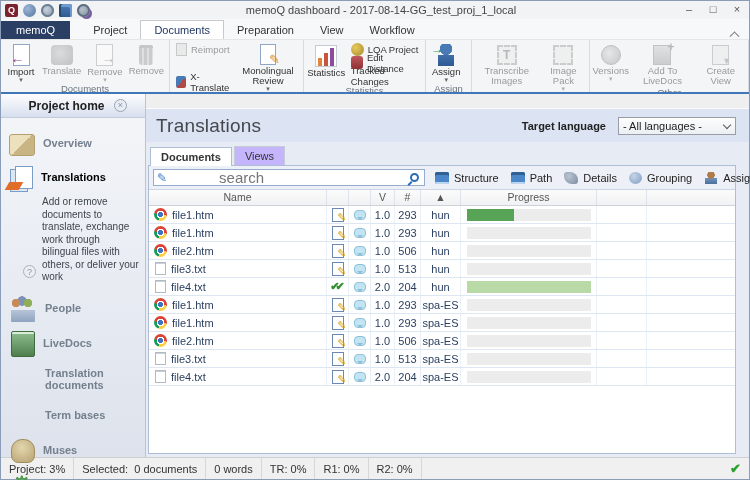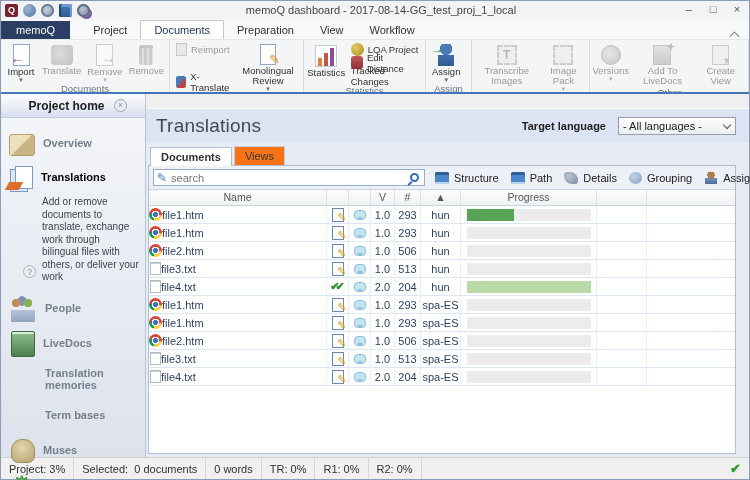--- a/index.html
+++ b/index.html
@@ -108,28 +108,28 @@
   .tl-group { margin-left:auto; display:flex; align-items:center; gap:12px; }
   .tl-label { font-weight:bold; font-size:11px; color:#222; }
   .combo { background:linear-gradient(#fdfdfd,#eceff3); border:1px solid #979ca5; height:18px; display:flex; align-items:center; padding:0 4px; font-size:11px; color:#222; cursor:default; }
   .combo .cval { flex:1; white-space:nowrap; overflow:hidden; }
   .combo .dd { width:8px; height:8px; margin-left:6px; position:relative; }
   .combo .dd::before { content:""; position:absolute; left:1px; top:0; width:5px; height:5px; border-right:1.2px solid #555; border-bottom:1.2px solid #555; transform:rotate(45deg); }
   .tl-combo { width:118px; }
 
   .content { flex:1; display:flex; flex-direction:column; padding:2px 13px 3px 2px; min-height:0; }
   .dtabs { display:flex; align-items:flex-end; height:21px; flex:0 0 auto; padding-left:2px; }
-  .dtab { padding:3px 10px 3px; font-size:11px; color:#333; background:#f97316; border:1px solid #c6cbd8; border-bottom:none; margin-right:2px; cursor:default; }
+  .dtab { padding:3px 10px 3px; font-size:11px; color:#333; background:#c4b5fd; border:1px solid #c6cbd8; border-bottom:none; margin-right:2px; cursor:default; }
   .dtab.active { background:#fff; border-color:#b0bdd6; font-weight:bold; position:relative; top:1px; }
 
   .panel { flex:1; background:#fff; border:1px solid #b0bdd6; display:flex; flex-direction:column; min-height:0; }
   .toolbar { height:24px; background:#edf0f6; border-bottom:1px solid #ccd5e4; display:flex; align-items:center; padding:0 6px 0 4px; gap:10px; flex:0 0 auto; }
   .searchbox { width:272px; height:17px; background:#fff; border:1px solid #96aecb; display:flex; align-items:center; padding:0 3px; flex:0 0 auto; }
   .searchbox .pencil { color:#3b78c4; font-size:12px; line-height:12px; margin-right:4px; }
-  .searchbox input { flex:1; border:none; outline:none; font-size:11px; font-family:"Liberation Sans",sans-serif; color:#333; min-width:0; background:transparent; }
+  .searchbox input { flex:1; border:none; outline:none; font-size:15px; font-family:"Liberation Sans",sans-serif; color:#333; min-width:0; background:transparent;margin-left:48px; }
   .mag { width:9px; height:9px; border:2px solid #2e6db4; border-radius:50%; position:relative; flex:0 0 auto; margin-right:2px; }
   .mag::after { content:""; position:absolute; width:2px; height:5px; background:#2e6db4; left:-3px; top:6px; transform:rotate(45deg); }
   .tbtn { display:flex; align-items:center; gap:5px; font-size:11px; color:#222; cursor:default; }
   .tic { width:14px; height:12px; display:inline-block; }
   .ti-window { background:#4a86c8; border-radius:2px; box-shadow:inset 0 3px 0 #2f6094, inset 0 -7px 0 -5px #bcd6ef; }
   .ti-details { background:radial-gradient(circle at 35% 35%, #b9c4d2, #7c8ca0); border-radius:3px 8px 3px 8px; }
   .ti-grouping { background:radial-gradient(circle at 38% 35%, #c5d4e8, #7f9cc4); border-radius:50%; width:13px; }
   .ti-assignments { background:radial-gradient(circle at 50% 25%, #b07a4a 3.5px, transparent 4px), linear-gradient(#6f94bf,#4a6f9c) 50% 100%/12px 6px no-repeat; }
 
   
@@ -138,21 +138,21 @@
   .trow { display:flex; height:18px; border-bottom:1px solid #dde7f4; align-items:center; flex:0 0 auto; }
   .trow .c { border-right:1px solid #eaf0f8; height:100%; display:flex; align-items:center; justify-content:center; overflow:hidden; }
   .col-name { width:178px; }
   .col-i1, .col-i2 { width:22px; }
   .col-v { width:24px; }
   .col-n { width:26px; }
   .col-lang { width:40px; }
   .col-prog { width:136px; }
   .col-x { width:50px; }
   .col-fill { flex:1; border-right:none !important; }
-  .trow .col-name { justify-content:flex-start; }
+  .trow .col-name { justify-content:flex-start; padding-left:5px; gap:5px; }
   .cell-text { color:#2a3f5f; font-size:11px; }
   .fic { width:13px; height:13px; flex:0 0 auto; }
   .fi-htm { border-radius:50%; background:
       radial-gradient(circle at 50% 50%, #3f74c4 2.6px, #fff 2.8px 3.6px, transparent 3.8px),
       conic-gradient(#db4437 0 100deg, #ffcd40 100deg 200deg, #0f9d58 200deg 280deg, #db4437 280deg); }
   .fi-txt { width:11px; height:13px; background:linear-gradient(#fff,#fff) padding-box, #fff; border:1px solid #b2bac6; box-shadow:inset 0 3px 0 -2px #c9cfd8, inset 0 6px 0 -5px #c9cfd8, inset 0 9px 0 -8px #c9cfd8; margin-left:1px; }
   .st-edited { width:12px; height:14px; background:#fff; border:1px solid #6b88b5; position:relative; }
   .st-edited::after { content:"✎"; position:absolute; right:-4px; bottom:-3px; font-size:11px; color:#d9a520; }
   .st-confirmed { color:#2f8f2f; font-size:11px; font-weight:bold; letter-spacing:-4px; padding-right:4px; }
   .cm-bubble { width:12px; height:10px; background:#c3e4f2; border:1px solid #8cc0d8; border-radius:4px; position:relative; }
@@ -335,21 +335,21 @@
           <div class="sb-item">
             <span class="sic si-people"></span>
             <span class="label">People</span>
           </div>
           <div class="sb-item">
             <span class="sic si-livedocs"></span>
             <span class="label">LiveDocs</span>
           </div>
           <div class="sb-item">
             <span class="sic si-translation-memories"></span>
-            <span class="label">Translation memories</span>
+            <span class="label">Translation documents</span>
           </div>
           <div class="sb-item">
             <span class="sic si-term-bases"></span>
             <span class="label">Term bases</span>
           </div>
           <div class="sb-item">
             <span class="sic si-muses"></span>
             <span class="label">Muses</span>
           </div>
           <div class="sb-item">

